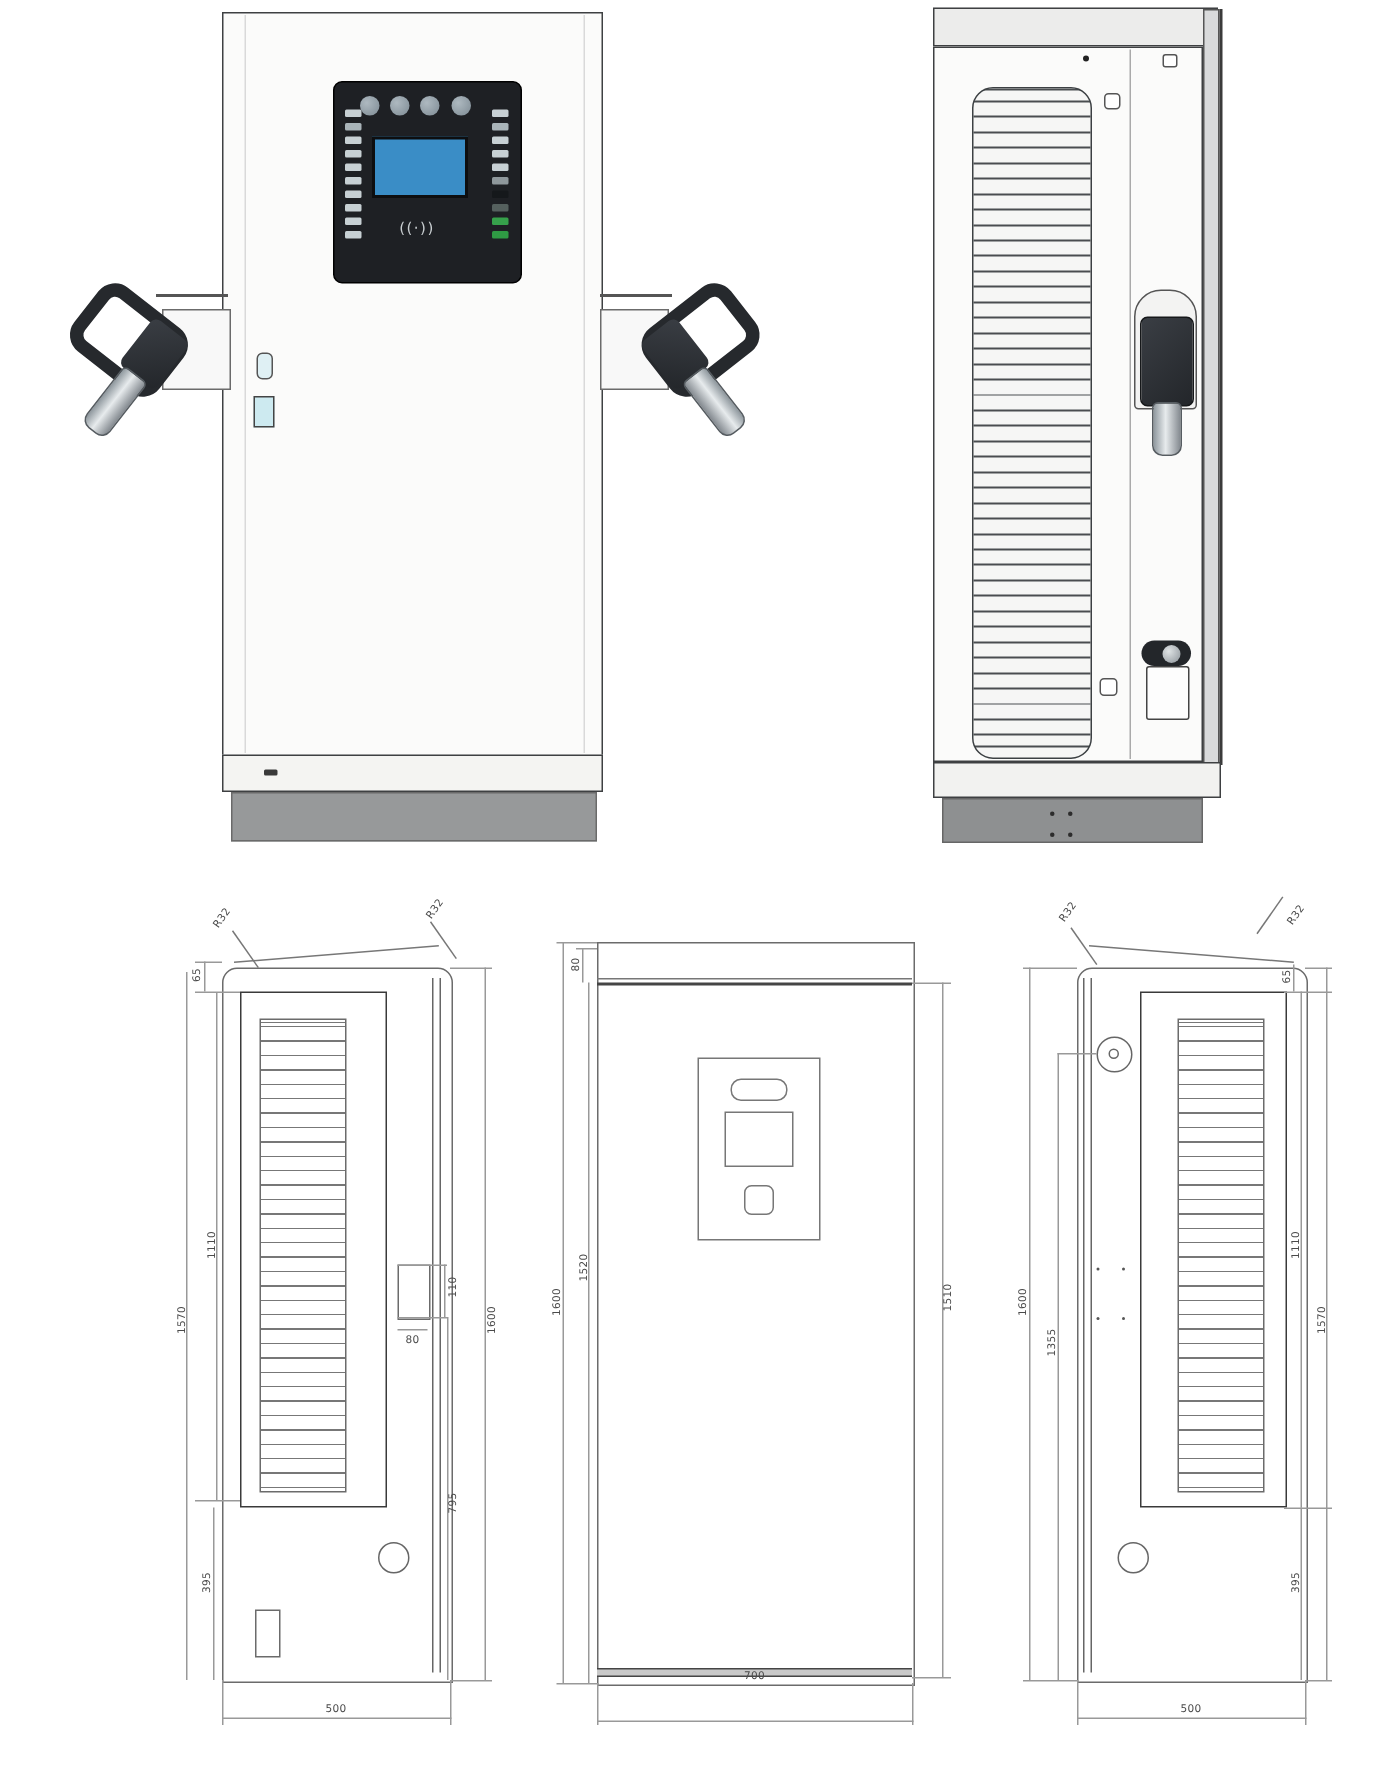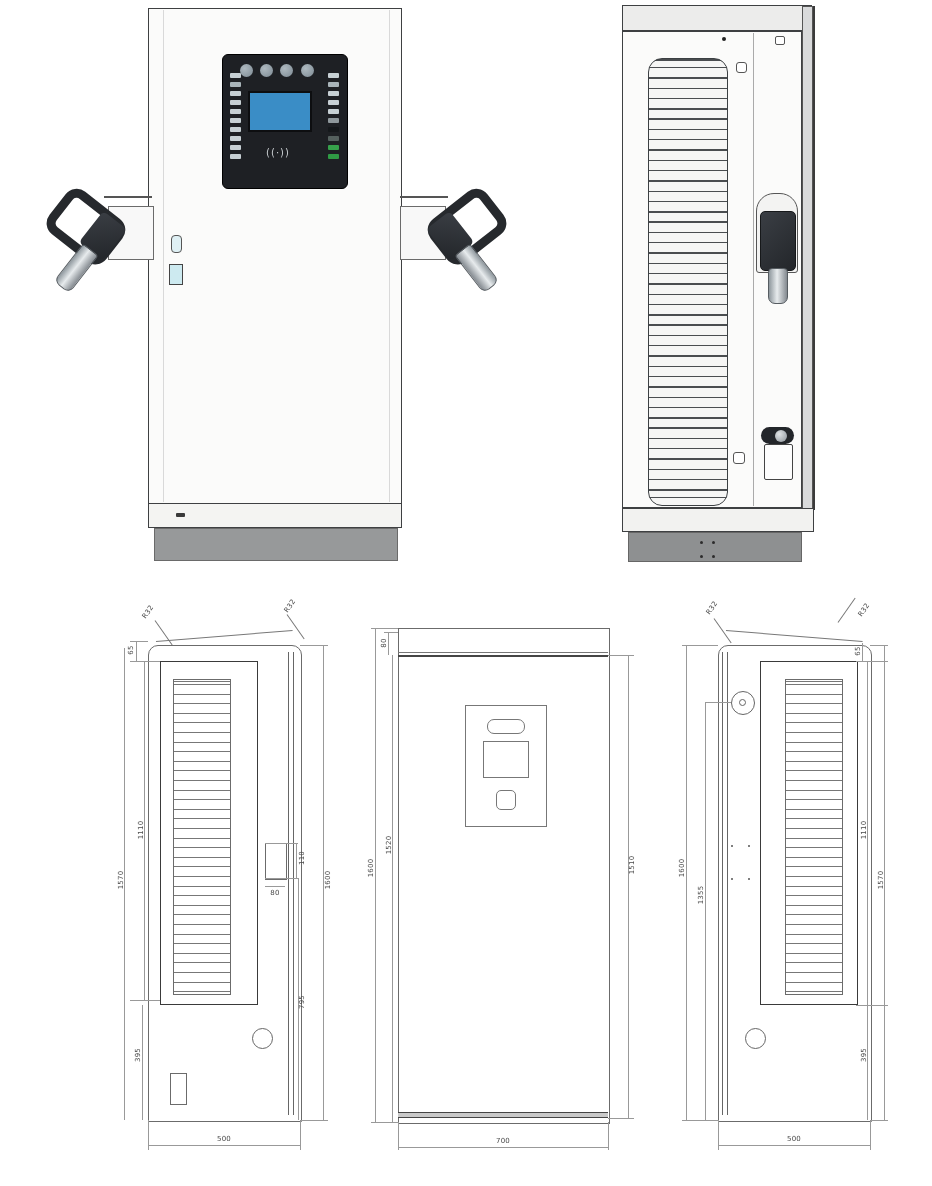--- a/index.html
+++ b/index.html
@@ -197,21 +197,21 @@
     <div class="ln" style="left:371px;top:628px;width:27px;height:1px"></div>
     <div class="ln" style="left:371px;top:1122px;width:27px;height:1px"></div>
     <div class="ln" style="left:392px;top:655px;width:1px;height:467px"></div>
     <span class="dim v" style="left:389px;top:845px">1520</span>
     <div class="ln" style="left:628px;top:655px;width:1px;height:463px"></div>
     <span class="dim v" style="left:632px;top:865px">1510</span>
 
     <div class="ln" style="left:398px;top:1122px;width:1px;height:28px"></div>
     <div class="ln" style="left:608px;top:1122px;width:1px;height:28px"></div>
     <div class="ln" style="left:398px;top:1147px;width:211px;height:1px"></div>
-    <span class="dim" style="left:503px;top:1141px">700</span>
+    <span class="dim" style="left:503px;top:1117px">700</span>
   </div>
 
   <div>
     <div class="outline" style="left:718px;top:645px;width:152px;height:475px;border-radius:10px 10px 0 0"></div>
     <div class="abs" style="left:726px;top:630px;width:137px;height:1px;background:#777;transform:rotate(4.6deg);transform-origin:left center"></div>
     <div class="abs" style="left:714px;top:618px;width:30px;height:1px;background:#777;transform:rotate(55deg);transform-origin:left center"></div>
     <div class="abs" style="left:838px;top:622px;width:30px;height:1px;background:#777;transform:rotate(-55deg);transform-origin:left center"></div>
     <span class="dim r" style="left:712px;top:608px">R32</span>
     <span class="dim r" style="left:864px;top:610px">R32</span>
 

